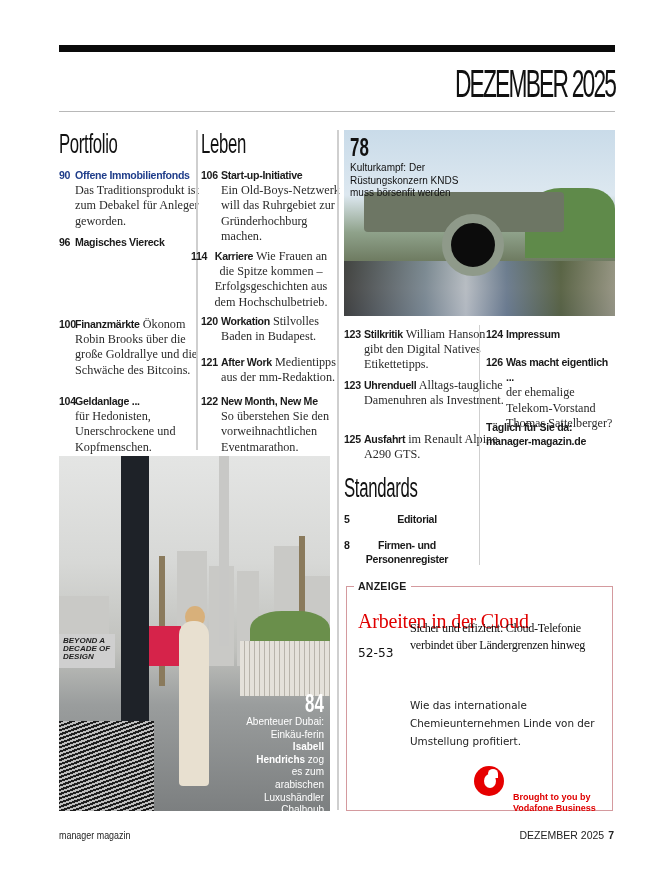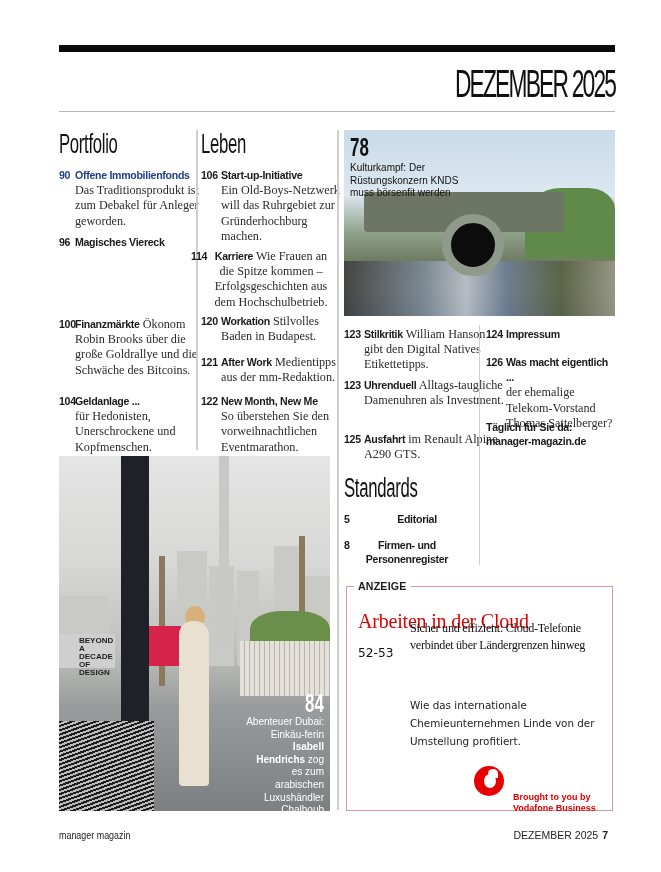--- a/index.html
+++ b/index.html
@@ -33,21 +33,21 @@
 
   .photo-dubai { left: 59px; top: 456px; width: 271px; height: 355px;
     background: linear-gradient(180deg, #e4e5e4 0%, #d7d8d6 30%, #bfc0bc 55%, #9a9d9d 70%, #7c7f80 100%); }
   .skyline { position: absolute; left: 0; top: 80px; width: 100%; height: 130px; }
   .bld { position: absolute; bottom: 0; background: #c9c9c6; }
   .burj { position: absolute; left: 160px; top: 0; width: 10px; height: 190px; background: #c8c8c6; }
   .pillar { position: absolute; left: 62px; top: 0; width: 28px; height: 285px; background: #1e2228; }
   .woman { position: absolute; left: 120px; top: 165px; width: 30px; height: 165px; background: #e8e0d0; border-radius: 14px 14px 4px 4px; }
   .woman-head { position: absolute; left: 126px; top: 150px; width: 20px; height: 22px; border-radius: 50%; background: #d8b07a; }
   .red-sign { position: absolute; left: 90px; top: 170px; width: 32px; height: 40px; background: #d6234a; }
-  .sign-board { position: absolute; left: 0; top: 178px; width: 56px; height: 34px; background: #cfcfcf; font-family: "Liberation Sans", sans-serif; font-weight: bold; font-size: 8px; line-height: 8px; color: #222; padding: 3px 20px; }
+  .sign-board { position: absolute; left: 0; top: 178px; width: 56px; height: 34px; background: #cfcfcf; font-family: "Liberation Sans", sans-serif; font-weight: bold; font-size: 8px; line-height: 8px; color: #222; padding: 3px 4px; font-style: italic; }
   .plants { position: absolute; right: 0; top: 155px; width: 80px; height: 45px; background: #6a8f4b; border-radius: 40% 40% 0 0; }
   .fence { position: absolute; right: 0; top: 185px; width: 90px; height: 55px; background: repeating-linear-gradient(90deg, #e4e1da 0 4px, #b8b4ab 4px 5px); }
   .grate { position: absolute; left: 0; bottom: 0; width: 95px; height: 90px; background: repeating-linear-gradient(160deg, #1e1e1e 0 2px, #bdbdbd 2px 4px); }
   .palm { position: absolute; width: 6px; background: #8a7a5c; }
   .photo-dubai .pnum { position: absolute; right: 6px; top: 232px; font-family: "Liberation Sans", sans-serif; font-weight: bold; font-size: 26px; color: #fff; transform: scaleX(0.65); transform-origin: right top; }
   .photo-dubai .cap { position: absolute; right: 6px; top: 260px; width: 80px; text-align: right; font-family: "Liberation Sans", sans-serif; font-size: 10px; line-height: 12.6px; color: #fff; }
   .photo-dubai .cap b { font-weight: bold; }
 
   .info-line { position: absolute; font-family: "Liberation Sans", sans-serif; font-weight: bold; font-size: 10.6px; line-height: 14px; color: #1a1a1a; letter-spacing: -0.3px; }
 
@@ -60,21 +60,21 @@
   .ad-title { position: absolute; left: 358px; top: 609px; font-family: Liberation Serif, serif; font-size: 20px; line-height: 24px; color: #e00000; letter-spacing: -0.2px; }
   .ad-pages { position: absolute; left: 358px; top: 644px; font-family: "DejaVu Sans", sans-serif; font-size: 12.2px; line-height: 18px; color: #111; }
   .ad-headline { position: absolute; left: 410px; top: 620px; width: 200px; font-family: Liberation Serif, serif; font-size: 12.2px; line-height: 16.5px; color: #111; letter-spacing: -0.3px; }
   .ad-text { position: absolute; left: 410px; top: 696px; width: 200px; font-family: "DejaVu Sans", sans-serif; font-size: 10.4px; line-height: 18px; color: #222; }
   .vf-logo { position: absolute; left: 474px; top: 766px; width: 30px; height: 30px; border-radius: 50%; background: #e60000; }
   .vf-logo::after { content: ""; position: absolute; left: 10px; top: 8px; width: 12px; height: 14px; border-radius: 50% 50% 50% 50%; background: #fff; }
   .vf-logo::before { content: ""; position: absolute; left: 14px; top: 3px; width: 10px; height: 9px; border-radius: 50% 50% 0 50%; background: #fff; z-index: 1; }
   .vf-text { position: absolute; left: 513px; top: 772px; font-family: "Liberation Sans", sans-serif; font-weight: bold; font-size: 9px; line-height: 11px; color: #e00000; margin-top: 20px; }
 
   .footer-left { position: absolute; left: 59px; top: 829px; font-family: "Liberation Sans", sans-serif; font-size: 10.5px; color: #222; transform: scaleX(0.85); transform-origin: left center; }
-  .footer-right { position: absolute; right: 53px; top: 829px; font-family: "Liberation Sans", sans-serif; font-size: 10.5px; color: #222; }
+  .footer-right { position: absolute; right: 47px; top: 829px; font-family: "Liberation Sans", sans-serif; font-size: 10.5px; color: #222; }
   .footer-right .pg { font-weight: bold; margin-left: 4px; }
 </style>
 </head>
 <body>
 
 <div class="top-rule"></div>
 <div class="issue-title">DEZEMBER 2025</div>
 <div class="thin-rule"></div>
 
 <div class="section-head" style="left:59px; top:129px;">Portfolio</div>

